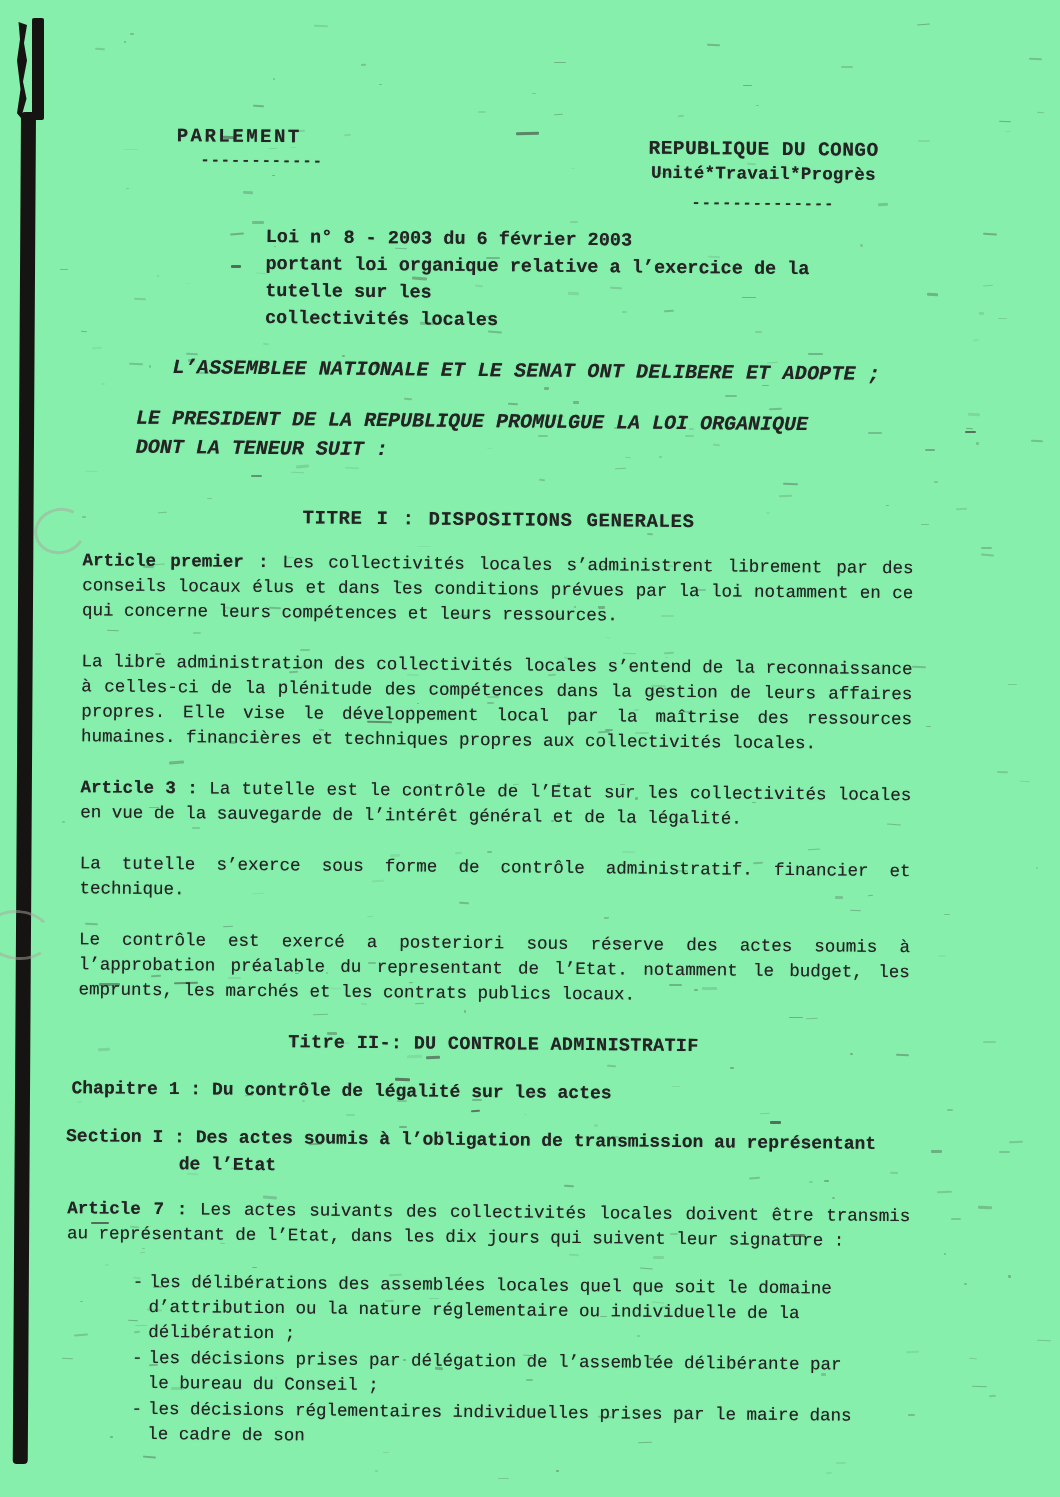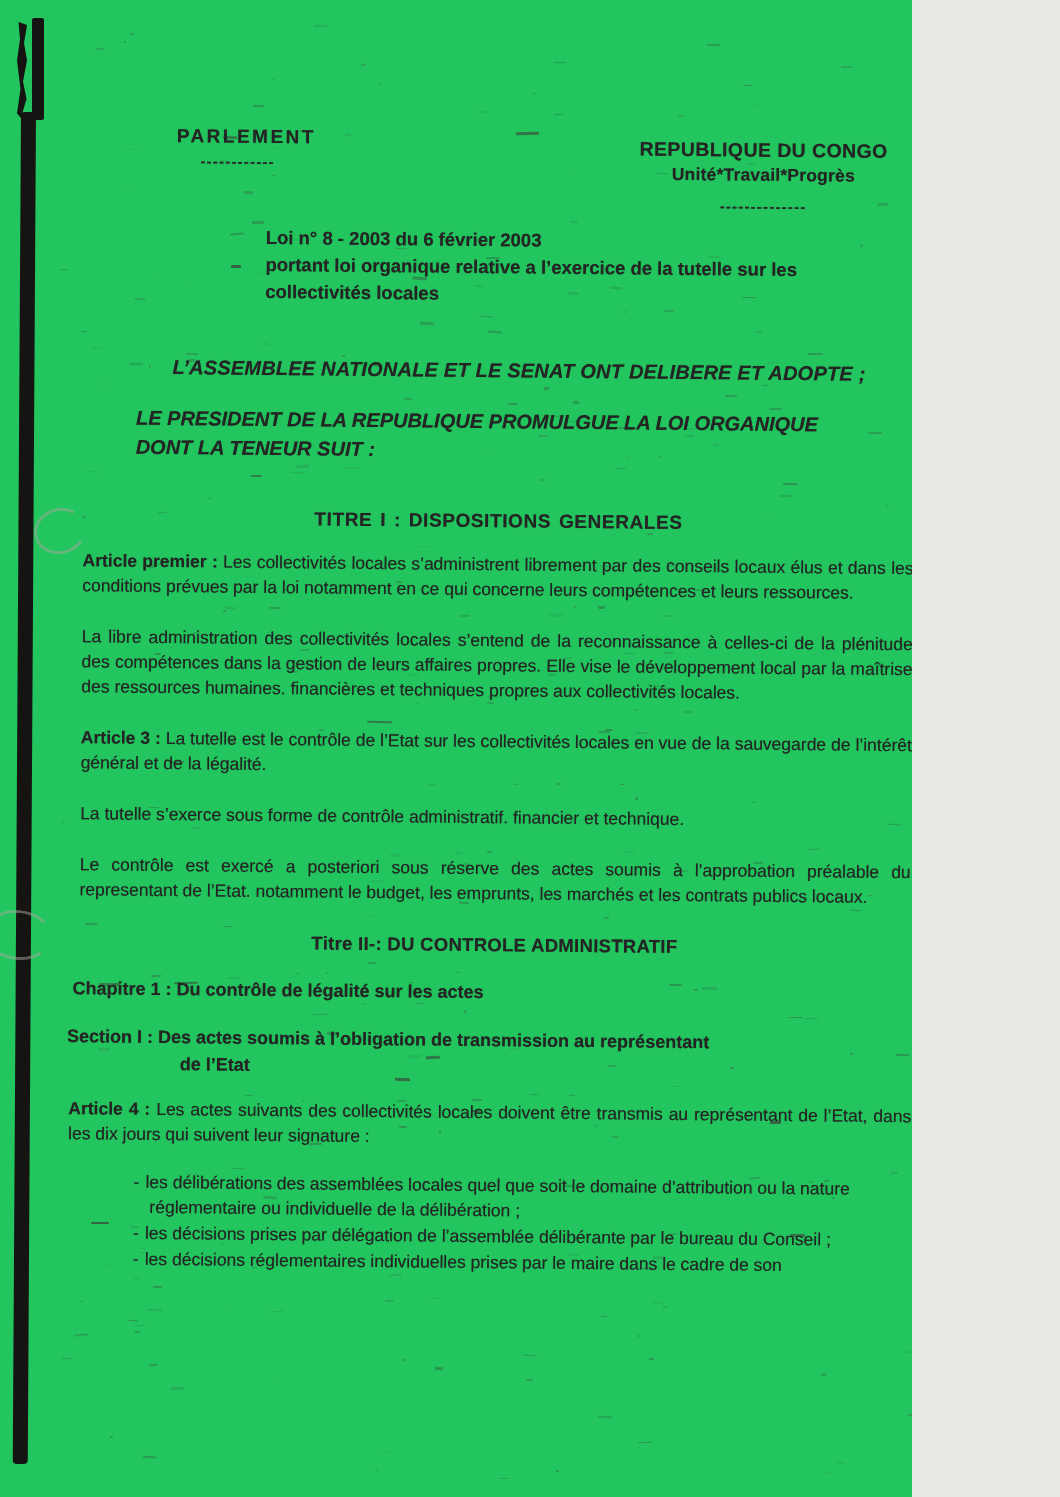--- a/index.html
+++ b/index.html
@@ -1,19 +1,19 @@
 <!DOCTYPE html>
 <html><head>
 <meta charset="utf-8">
 <style>
   html,body{margin:0;padding:0;background:#e9e8e5;}
   .page{
-    position:relative;width:912px;height:1497px;overflow:hidden;
-    background:#22c55e;color:#242424;
-    font-family:Liberation Sans, sans-serif;
+    position:relative;width:1060px;height:1497px;overflow:hidden;
+    background:#86efac;color:#242424;
+    font-family:Liberation Mono, monospace;
   }
   .content{
     position:absolute;left:0;top:0;width:1060px;height:1497px;
     transform:rotate(.55deg);transform-origin:60px 0;
     text-shadow:0 0 .7px rgba(35,35,35,.55);
   }
   .b{font-weight:bold;}
 
   
   .spine{position:absolute;left:0;top:0;width:70px;height:1497px;}
@@ -460,21 +460,21 @@
 
       <div class="t2">Titre II-: DU CONTROLE ADMINISTRATIF</div>
 
       <div class="chap">Chapitre 1 : Du contrôle de légalité sur les actes</div>
 
       <div class="sect">
         <div>Section I :  Des actes soumis à l’obligation de transmission au représentant</div>
         <div class="l2">de l’Etat</div>
       </div>
 
-      <p class="art3"><span class="b">Article 4 :</span> <span>Les actes suivants des collectivités locales doivent être transmis au représentant de l’Etat, dans les dix jours qui suivent leur signature :</span></p>
+      <p class="art3"><span class="b">Article 7 :</span> <span>Les actes suivants des collectivités locales doivent être transmis au représentant de l’Etat, dans les dix jours qui suivent leur signature :</span></p>
 
       <div class="list">
         <div class="li"><span class="dash">-</span><span>les délibérations des assemblées locales quel que soit le domaine d’attribution ou la nature réglementaire ou individuelle de la délibération ;</span></div>
         <div class="li"><span class="dash">-</span><span>les décisions prises par délégation de l’assemblée délibérante par le bureau du Conseil ;</span></div>
         <div class="li"><span class="dash">-</span><span>les décisions réglementaires individuelles prises par le maire dans le cadre de son</span></div>
       </div>
 
     </div>
   </div>
 </div>

